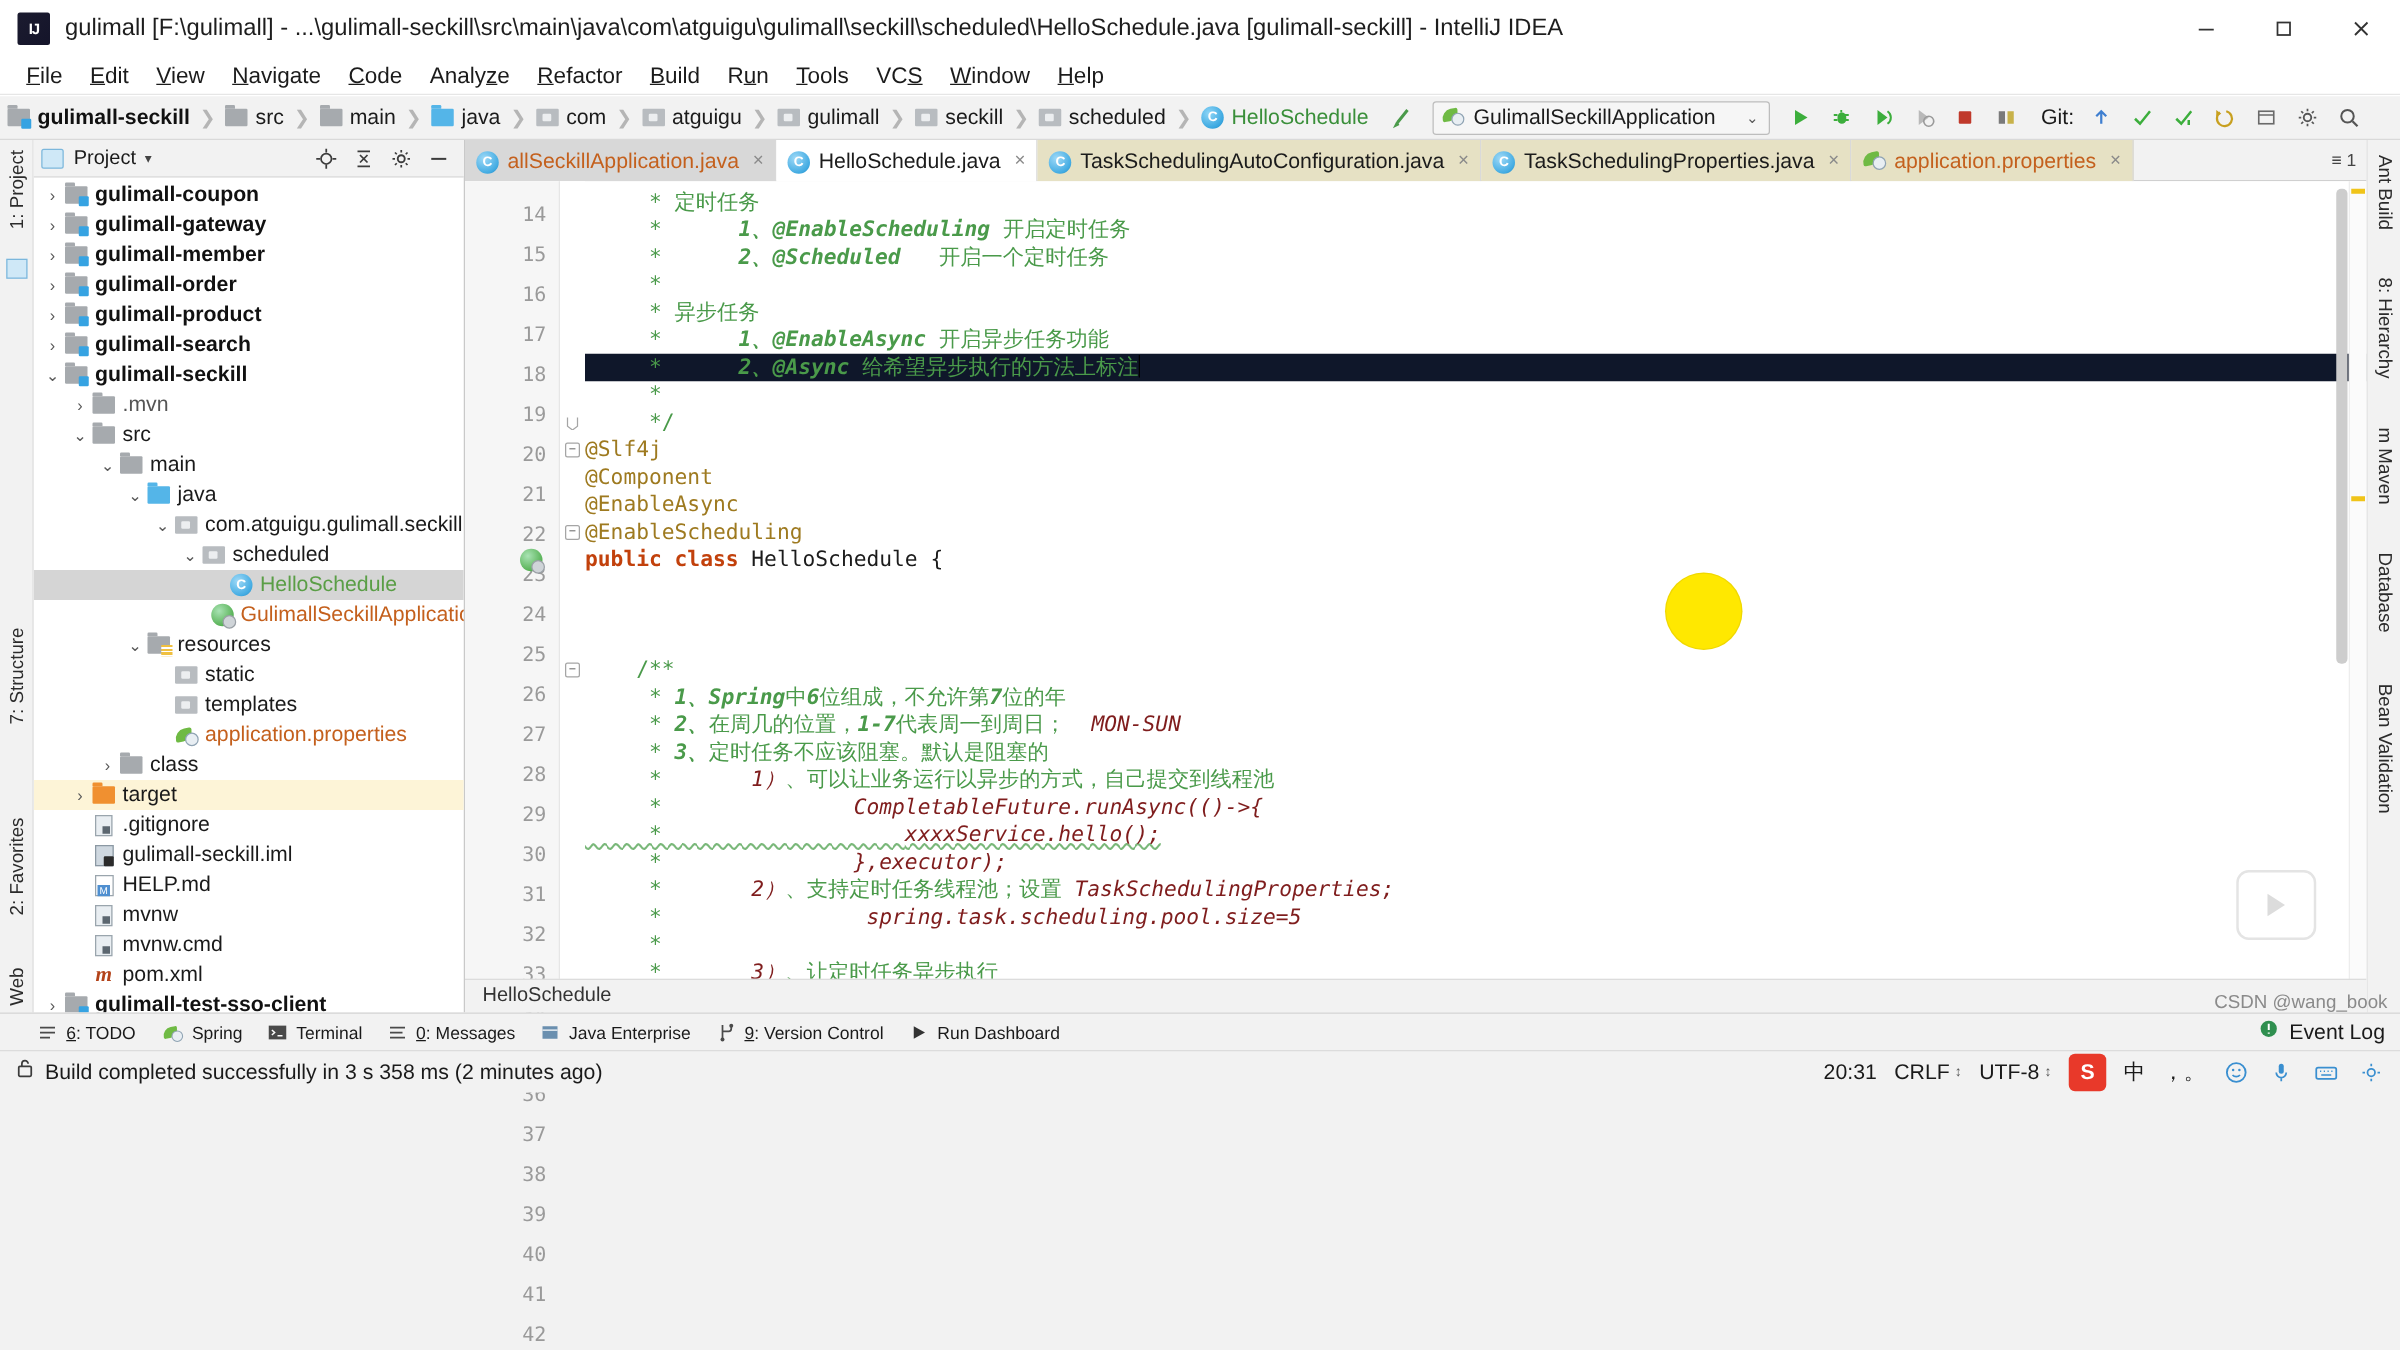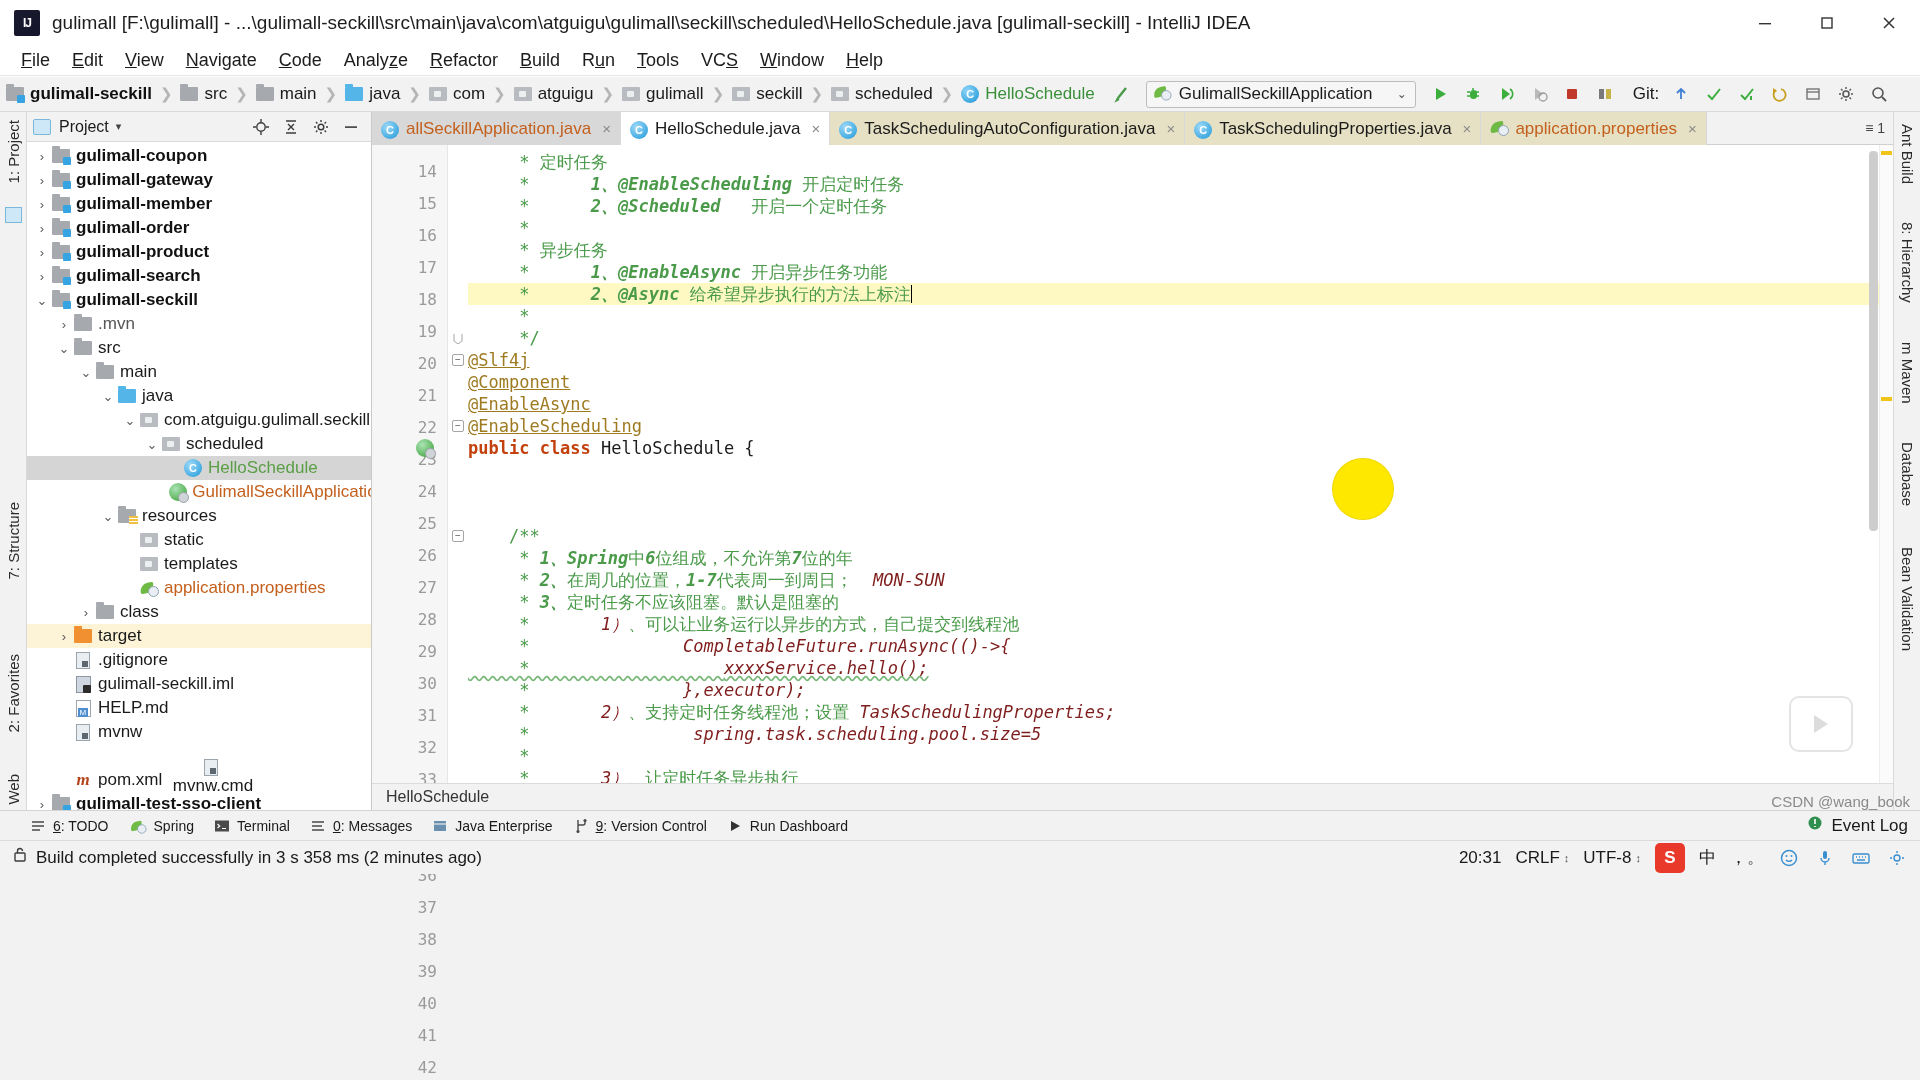--- a/index.html
+++ b/index.html
@@ -190,25 +190,25 @@
   .gl {
     height:22px; line-height:22px; text-align:right; padding-right:10px;
     font-family:"DejaVu Sans Mono", monospace; font-size:16px; color:#9a9a9a;margin-top:10px;
   }
   .foldcol { width:20px; background:#ffffff; position:relative; padding-top:6px; flex:0 0 20px;}
   .codecol { flex:1; position:relative; padding-top:6px; overflow:hidden;}
   .cl {
     height:22px; line-height:22px; font-family:"DejaVu Sans Mono", monospace;
     font-size:17px; white-space:pre; color:#000;
   }
-  .cl.hl { background:#fef9c3; }
+  .cl.hl { background:#0f172a; }
   .cmt { color:#4a9a4a; }
   .cmt-i { color:#7f1d1d; font-style:italic; }
   .cmt-b { color:#4a9a4a; font-style:italic; font-weight:bold; }
-  .ann { color:#9e7a20;text-decoration:underline; }
+  .ann { color:#9e7a20; }
   .kw { color:#c2410c; font-weight:bold; }
   .cls { color:#1b1b1b; }
   .cursor { display:inline-block; width:1px; height:18px; background:#000; vertical-align:-3px;}
   .squig { text-decoration: underline wavy #7ab87a; text-decoration-skip-ink:none; }
 
   .fold-mark { position:absolute; left:4px; width:12px; height:12px; border:1px solid #a5a5a5;
                background:#fff; color:#555; font-size:10px; line-height:10px; text-align:center; border-radius:2px;}
 
   .grun { position:absolute; left:44px; width:18px; height:18px; }
 
@@ -701,21 +701,21 @@
           </span>
           <span class="tlabel ">HELP.md</span>
         </div>
         <div class="trow" style="padding-left: 28px;">
           <span class="arrow empty">·</span>
           <span class="ticon">
             <span class="ic-file"></span>
           </span>
           <span class="tlabel ">mvnw</span>
         </div>
-        <div class="trow" style="padding-left: 28px; flex-direction: column;">
+        <div class="trow" style="padding-left: 28px;">
           <span class="arrow empty">·</span>
           <span class="ticon">
             <span class="ic-file"></span>
           </span>
           <span class="tlabel ">mvnw.cmd</span>
         </div>
         <div class="trow" style="padding-left: 28px;">
           <span class="arrow empty">·</span>
           <span class="ticon">
             <span class="ic-m">m</span>

